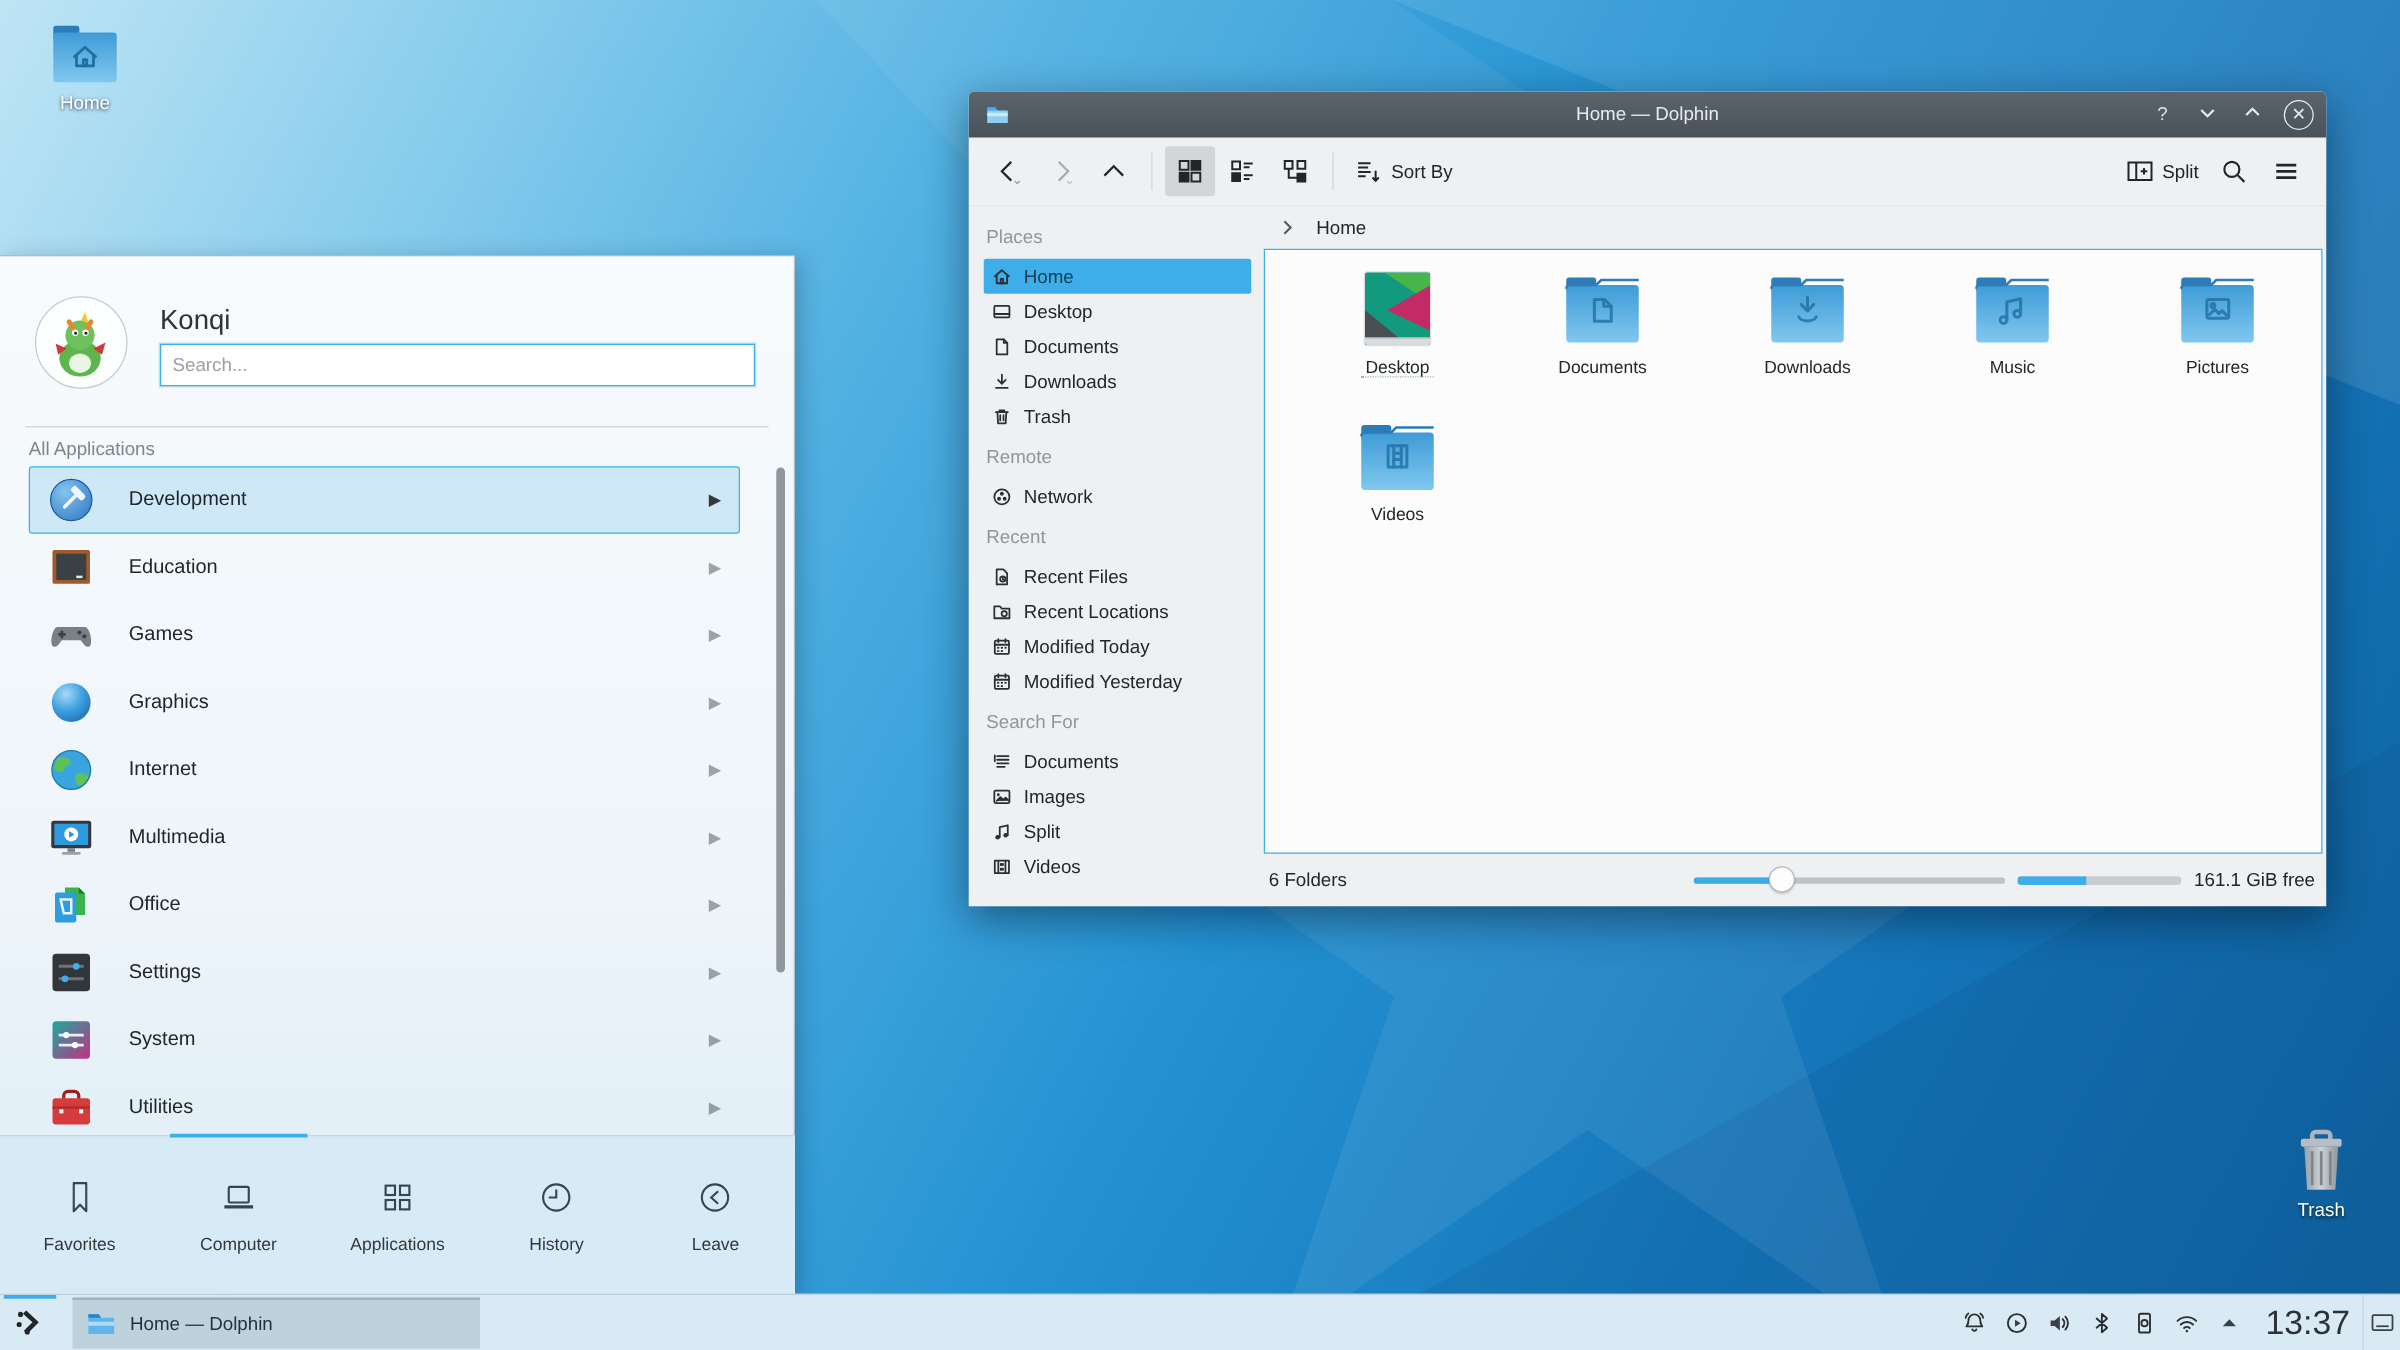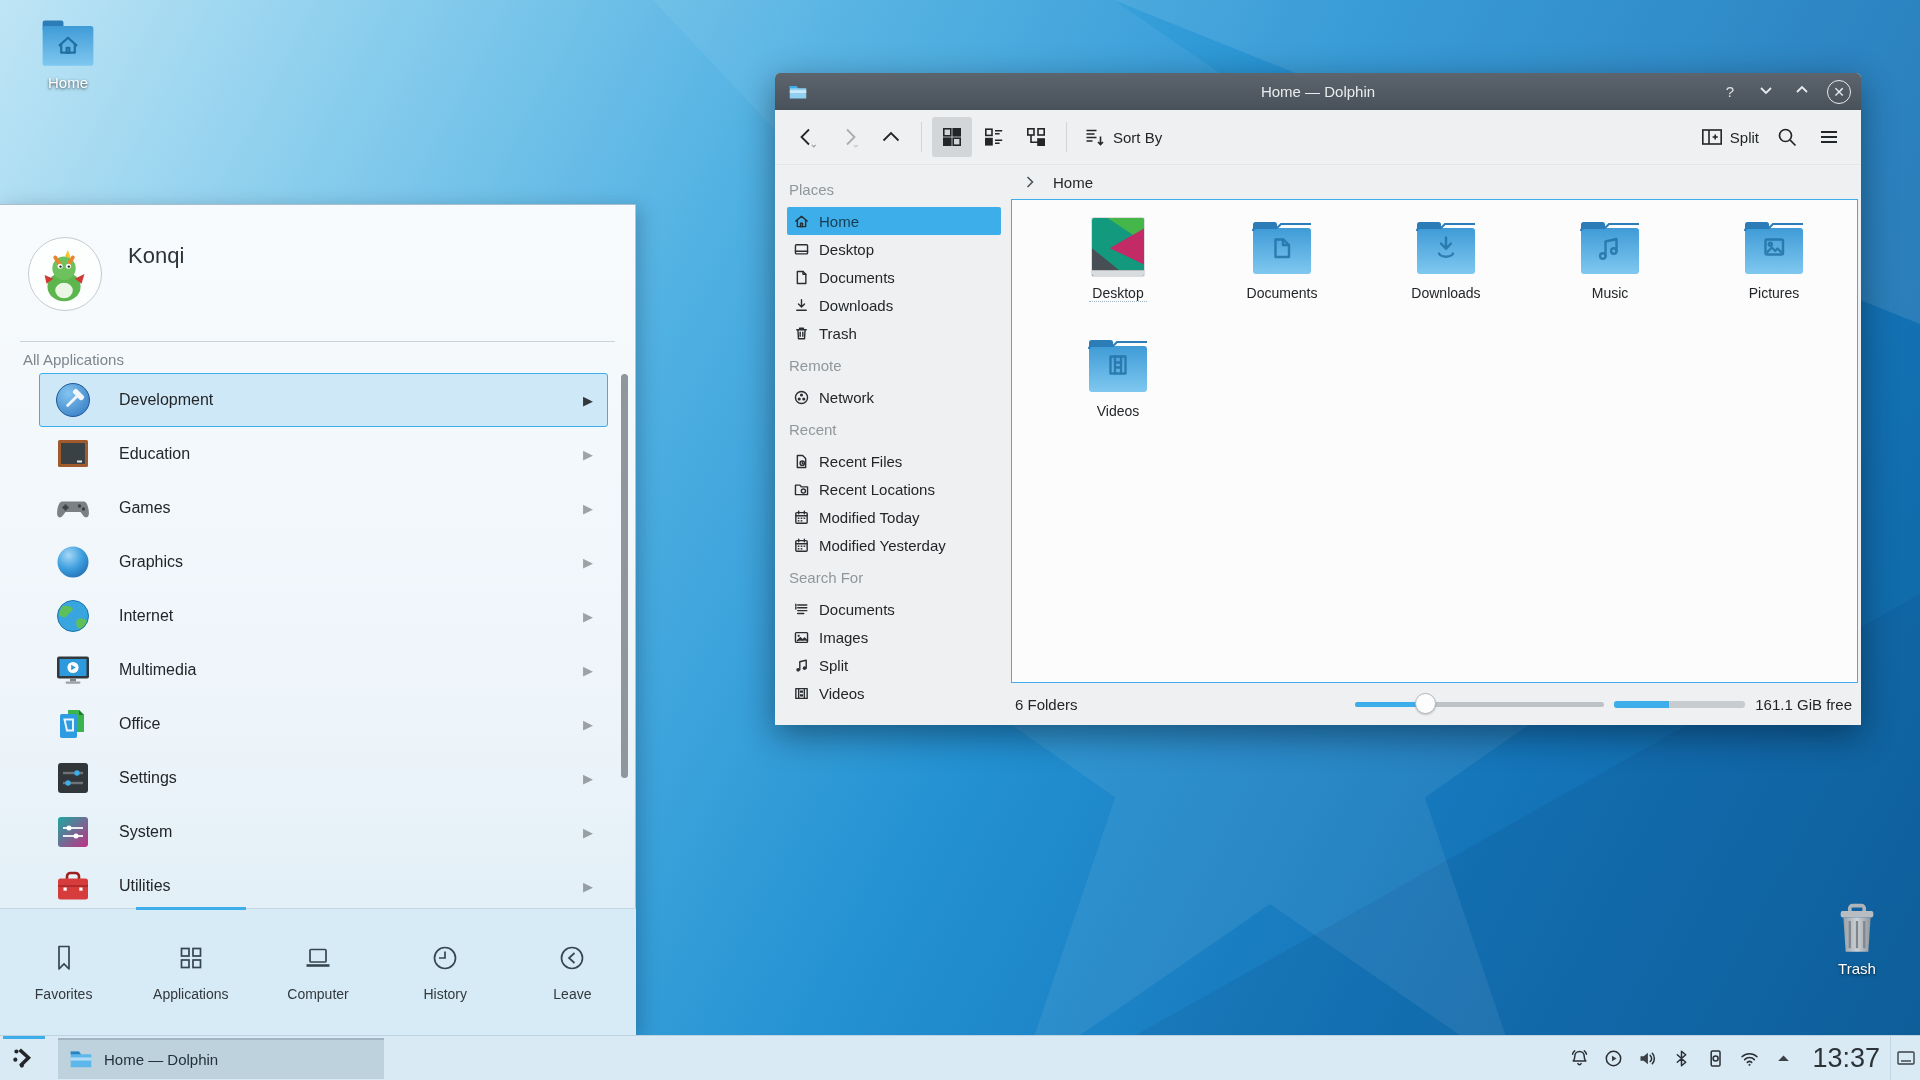--- a/index.html
+++ b/index.html
@@ -29,21 +29,21 @@
   .k-header { position:relative; height:136px; }
   .k-avatar { position:absolute; left:28px; top:32px; width:74px; height:74px; border-radius:50%;
     background:#fdfefe; border:1px solid #c3ccd2; overflow:hidden; }
   .k-name { position:absolute; left:128px; top:38px; font-size:22px; color:#2e3338; }
   .k-search { position:absolute; left:128px; top:70px; width:476px; height:34px;
     border:1px solid #3daee9; outline:1px solid rgba(61,174,233,.35); background:#fff;
     font-size:15px; color:#232629; padding:0 9px; }
   .k-search::placeholder { color:#9aa1a7; }
   .k-div { position:absolute; left:20px; right:20px; top:136px; height:1px; background:#ccd4d9; }
   .k-allapps { position:absolute; left:23px; top:146px; font-size:15px; color:#7d868c; }
-  .k-list { position:absolute; left:16px; top:168px; width:636px; }
+  .k-list { position:absolute; left:0; top:168px; width:636px; }
   .app-row { position:relative; height:54px; margin:0 44px 0 23px; display:flex; align-items:center;
     border:1px solid transparent; border-radius:3px; cursor:pointer; }
   .app-row.sel { background:#cfe8f7; border-color:#3daee9; }
   .app-row .aicon { width:40px; height:40px; margin-left:13px; flex:0 0 40px; }
   .app-row .aicon svg { width:40px; height:40px; }
   .app-row .alabel { margin-left:26px; font-size:16px; color:#232629; flex:1; }
   .app-row .aarrow { margin-right:14px; color:#232629; font-size:13px; opacity:.9; }
   .app-row:not(.sel) .aarrow { opacity:.4; }
   .k-scroll { position:absolute; left:621px; top:169px; width:7px; height:404px;
     border-radius:4px; background:#8f969c; }
@@ -200,20 +200,21 @@
           <path d="M40 12l3 9-6-2z" fill="#f5c531"></path>
           <circle cx="32" cy="29" r="2.6" fill="#fff"></circle>
             <circle cx="40.5" cy="29" r="2.6" fill="#fff"></circle>
           <circle cx="32.4" cy="29.4" r="1.2" fill="#222"></circle>
             <circle cx="40.9" cy="29.4" r="1.2" fill="#222"></circle>
           <path d="M47 42l10-5-3 10z" fill="#cc3b35"></path>
           <path d="M25 42l-9-4 2 9z" fill="#cc3b35"></path>
         </svg>
       </div>
       <div class="k-name">Konqi</div>
+      <input class="k-search" type="text" placeholder="Search..." style="">
       <div class="k-div"></div>
     </div>
     <div class="k-allapps">All Applications</div>
     <div class="k-list" id="k-list">
         <div class="app-row sel">
           <div class="aicon"><svg viewBox="0 0 40 40">
               <defs>
                 <radialGradient id="adv" cx=".35" cy=".3" r=".95">
                   <stop offset="0" stop-color="#83c4f0"></stop>
                   <stop offset="1" stop-color="#2d74be"></stop>
@@ -337,33 +338,33 @@
       <div class="k-tabline"></div>
       <div class="k-tabs" id="k-tabs">
           <div class="k-tab">
             <div class="ticon"><svg viewBox="0 0 32 32" fill="none" stroke="#36464f" stroke-width="1.7" stroke-linejoin="round">
                 <path d="M11 4.5h10V27l-5-5.2-5 5.2z"></path>
               </svg></div>
             <div class="tlabel">Favorites</div>
           </div>
           <div class="k-tab">
             <div class="ticon"><svg viewBox="0 0 32 32" fill="none" stroke="#36464f" stroke-width="1.7">
+                <rect x="8" y="7.5" width="16" height="12.5" rx="1"></rect>
+                <path d="M4.5 23.5h23" stroke-width="2.6"></path>
+              </svg></div>
+            <div class="tlabel">Computer</div>
+          </div>
+          <div class="k-tab">
+            <div class="ticon"><svg viewBox="0 0 32 32" fill="none" stroke="#36464f" stroke-width="1.7">
                 <rect x="6.5" y="6.5" width="7.5" height="7.5"></rect>
                 <rect x="18" y="6.5" width="7.5" height="7.5"></rect>
                 <rect x="6.5" y="18" width="7.5" height="7.5"></rect>
                 <rect x="18" y="18" width="7.5" height="7.5"></rect>
               </svg></div>
             <div class="tlabel">Applications</div>
-          </div>
-          <div class="k-tab">
-            <div class="ticon"><svg viewBox="0 0 32 32" fill="none" stroke="#36464f" stroke-width="1.7">
-                <rect x="8" y="7.5" width="16" height="12.5" rx="1"></rect>
-                <path d="M4.5 23.5h23" stroke-width="2.6"></path>
-              </svg></div>
-            <div class="tlabel">Computer</div>
           </div>
           <div class="k-tab">
             <div class="ticon"><svg viewBox="0 0 32 32" fill="none" stroke="#36464f" stroke-width="1.7">
                 <circle cx="16" cy="16" r="10.5"></circle>
                 <path d="M16 9.5V16h-6"></path>
               </svg></div>
             <div class="tlabel">History</div>
           </div>
           <div class="k-tab">
             <div class="ticon"><svg viewBox="0 0 32 32" fill="none" stroke="#36464f" stroke-width="1.7">

